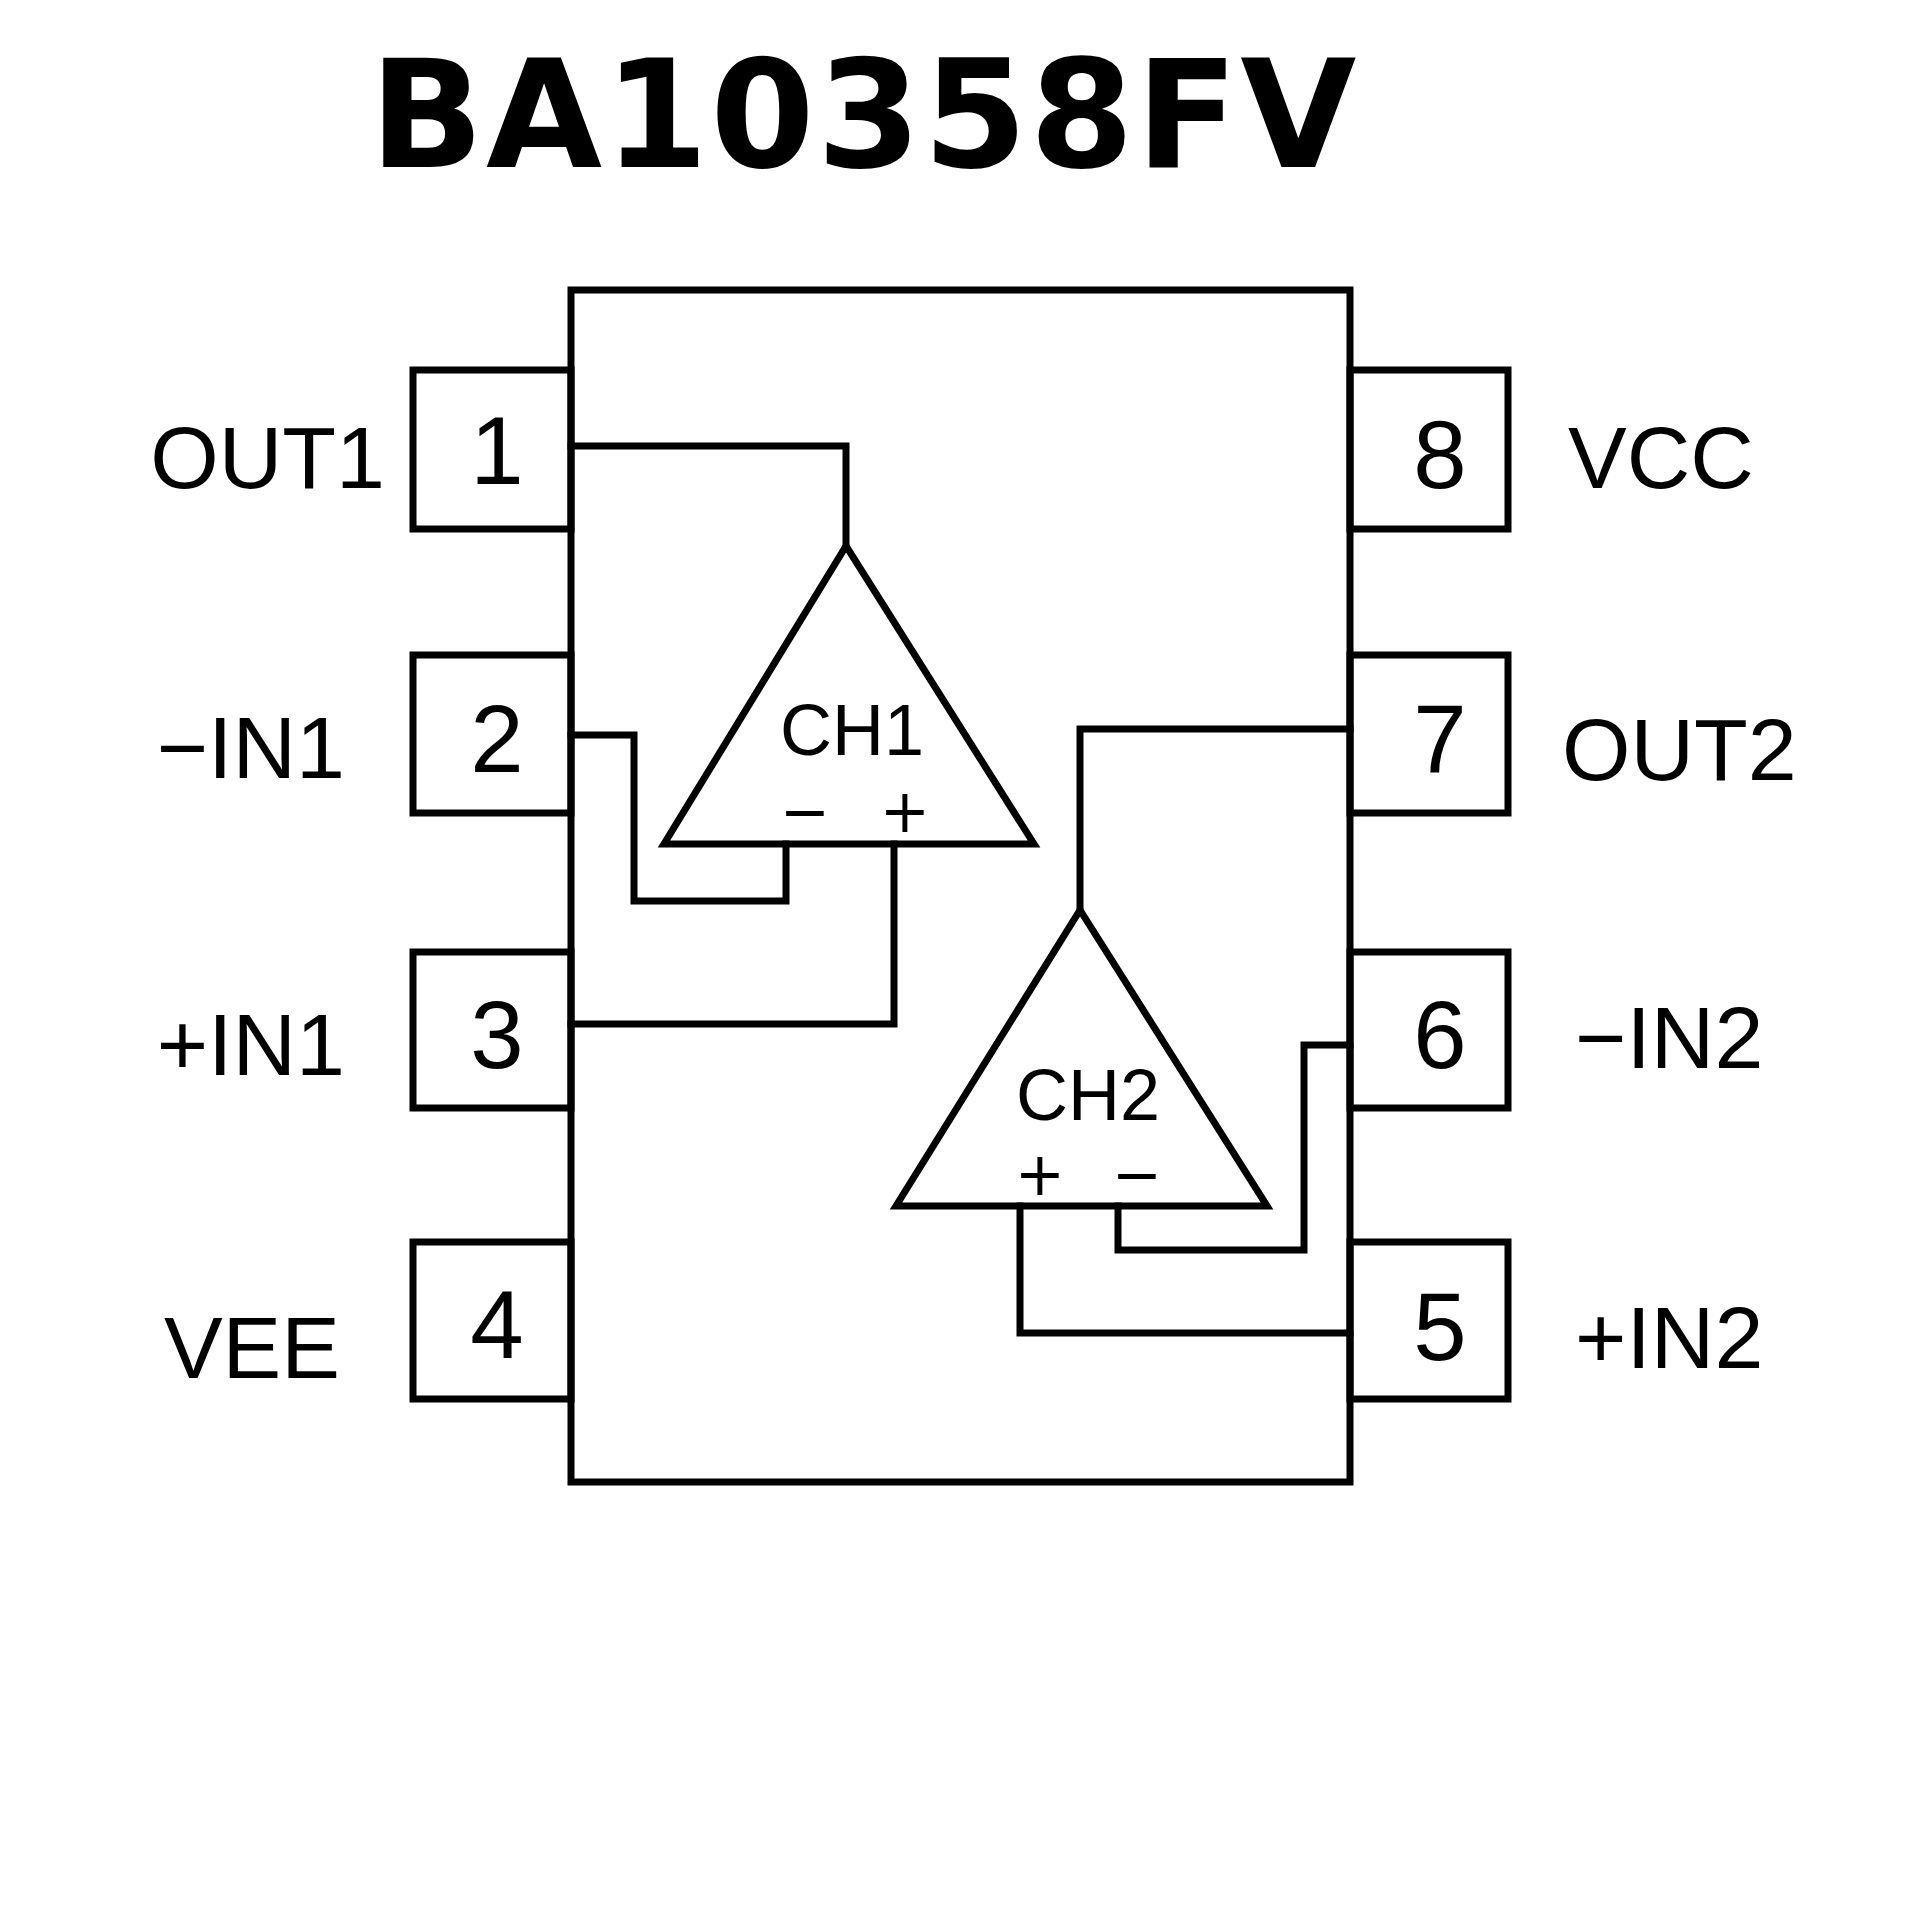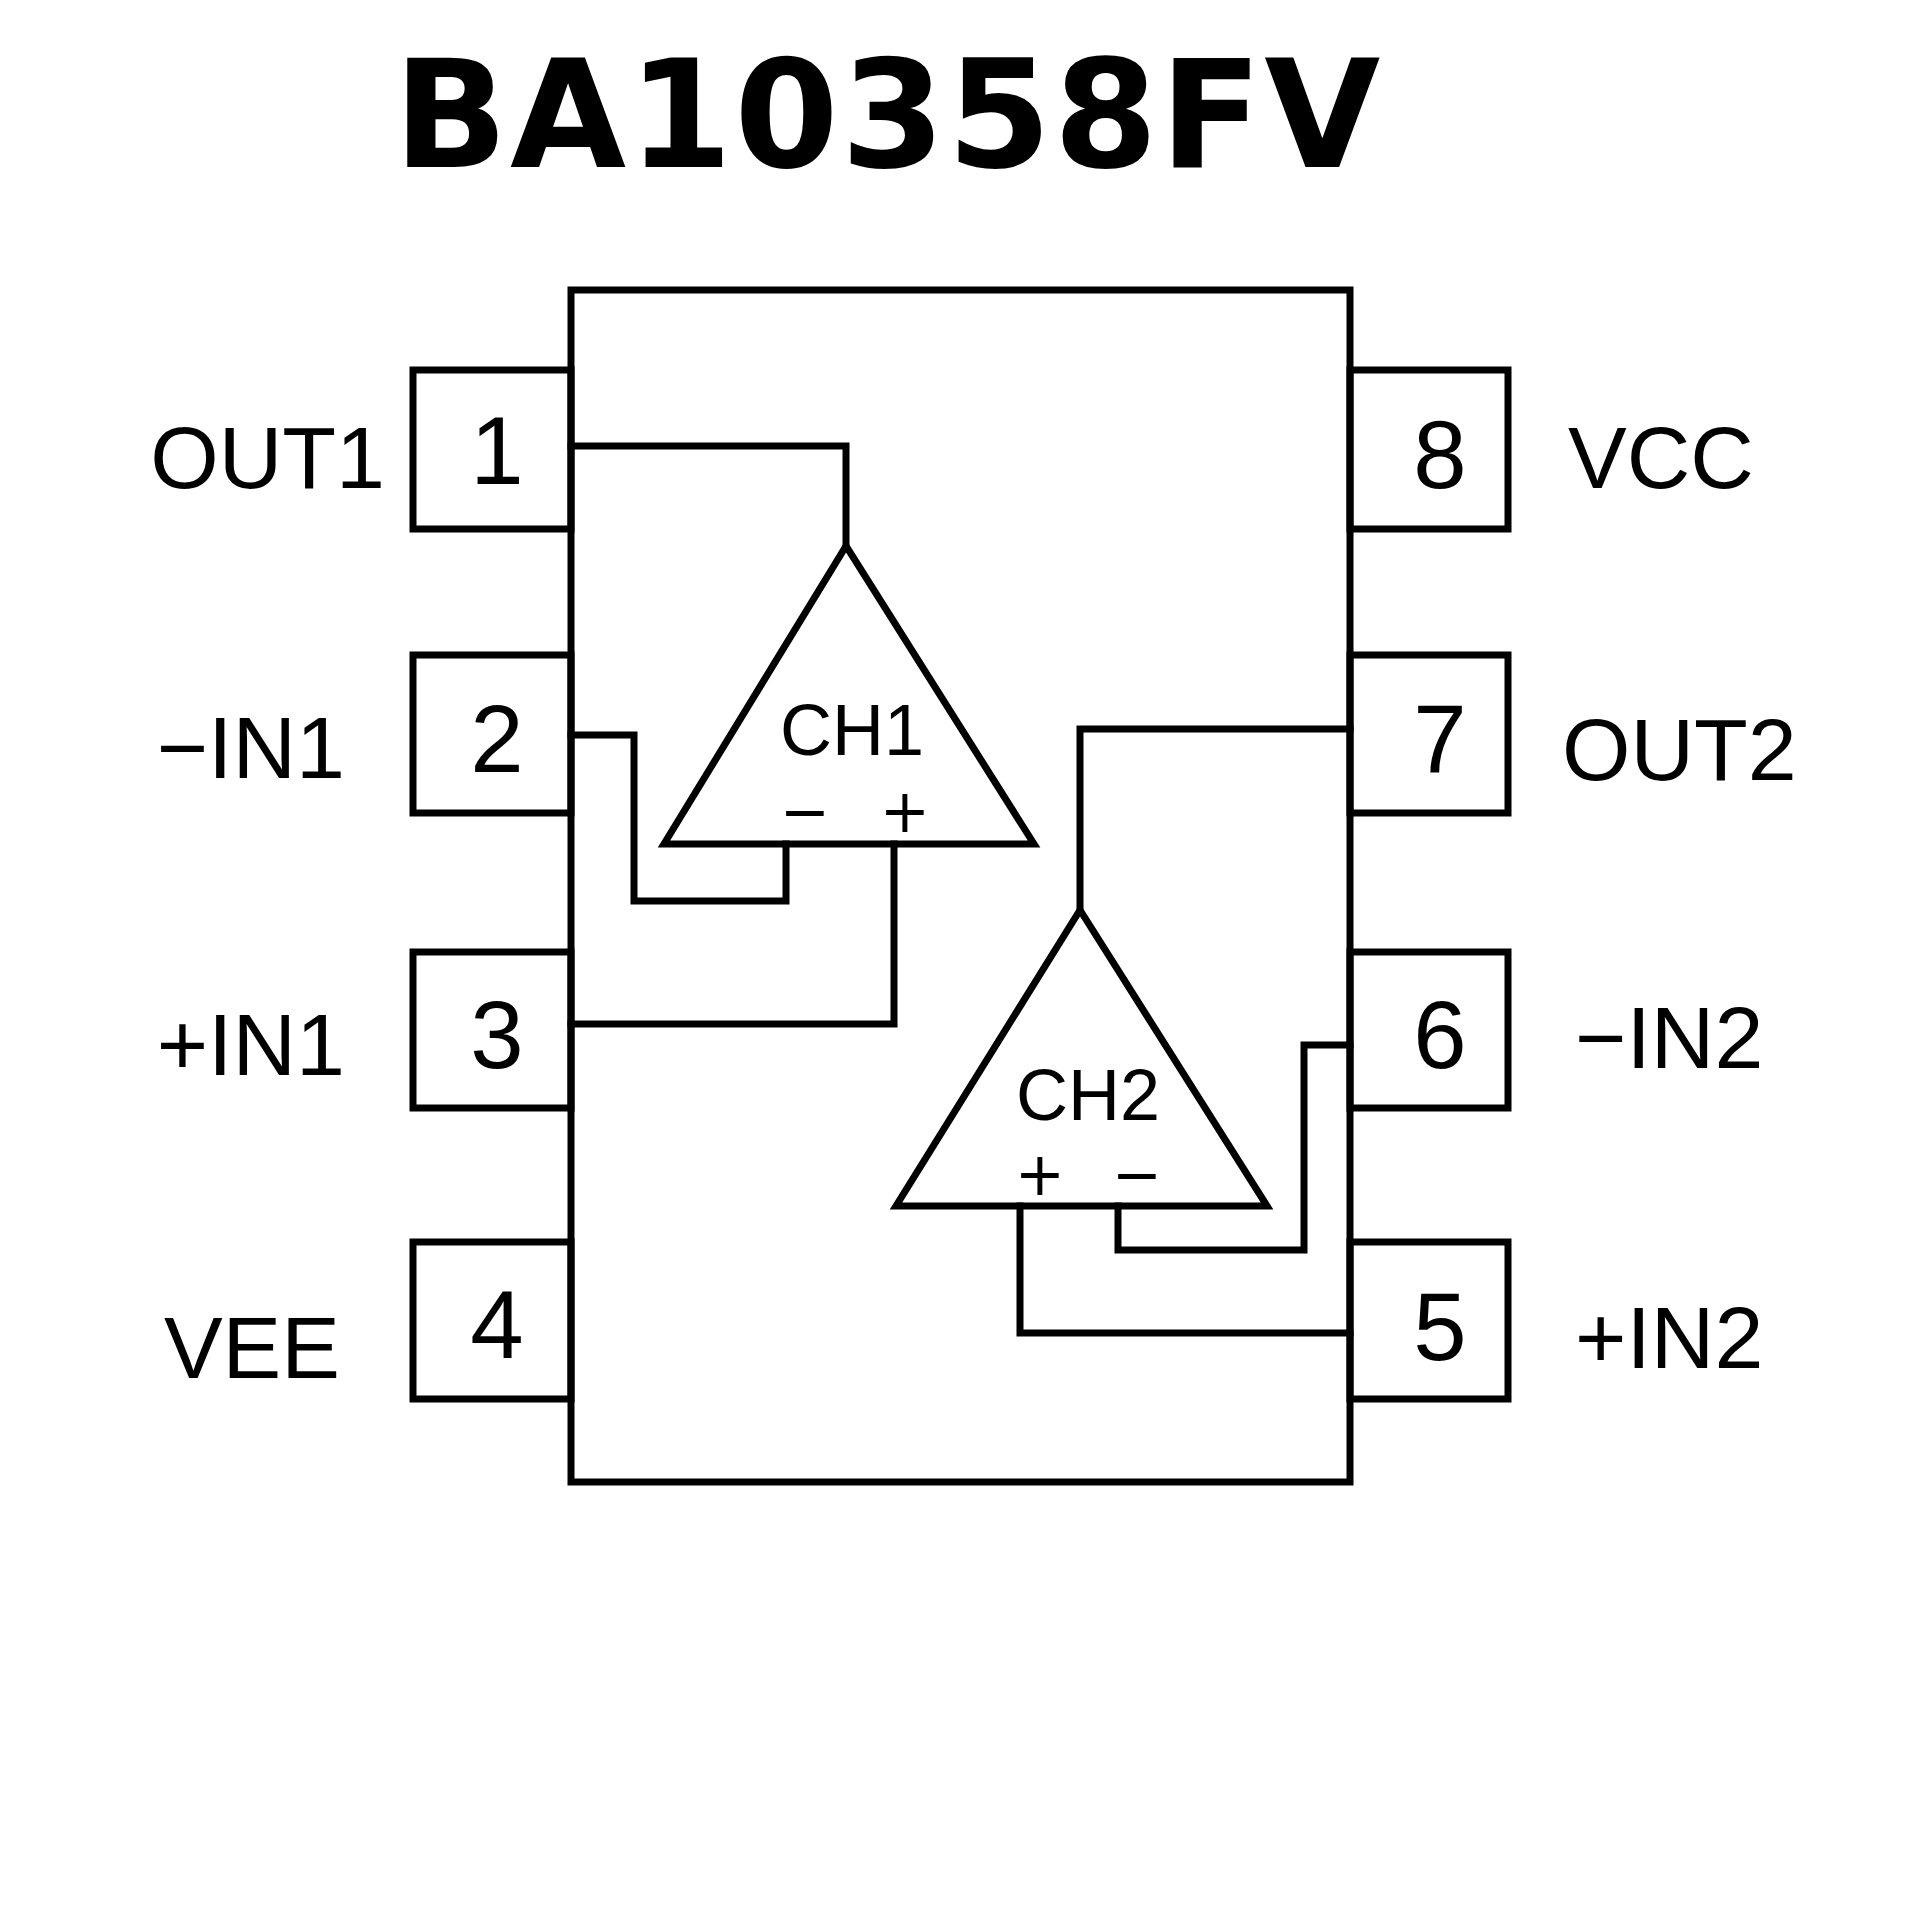--- a/index.html
+++ b/index.html
@@ -1,20 +1,20 @@
 <!DOCTYPE html>
 <html><head>
 <meta charset="utf-8">
 <style>
   html, body { margin: 0; padding: 0; background: #ffffff; }
   body { width: 1920px; height: 1920px; position: relative; overflow: hidden; }
   .title {
     position: absolute; left: 0; top: 40px; width: 1728px; text-align: center;
     font-family: "DejaVu Sans", sans-serif; font-weight: bold; font-size: 150px;
-    color: #000; letter-spacing: 2px; line-height: 1; padding-left: 24px;
+    color: #000; letter-spacing: 2px; line-height: 1;
   }
   svg { position: absolute; left: 0; top: 0; }
   .line { fill: none; stroke: #000; stroke-width: 7; stroke-linejoin: miter; stroke-linecap: square; }
   .pin-num { font-family: "Liberation Sans", sans-serif; font-size: 96px; fill: #000; }
   .pin-label { font-family: "Liberation Sans", sans-serif; font-size: 88px; fill: #000; }
   .amp-label { font-family: "Liberation Sans", sans-serif; font-size: 72px; fill: #000; }
   .sign { font-family: "DejaVu Sans", sans-serif; font-size: 60px; fill: #000; }
 </style>
 </head>
 <body>

